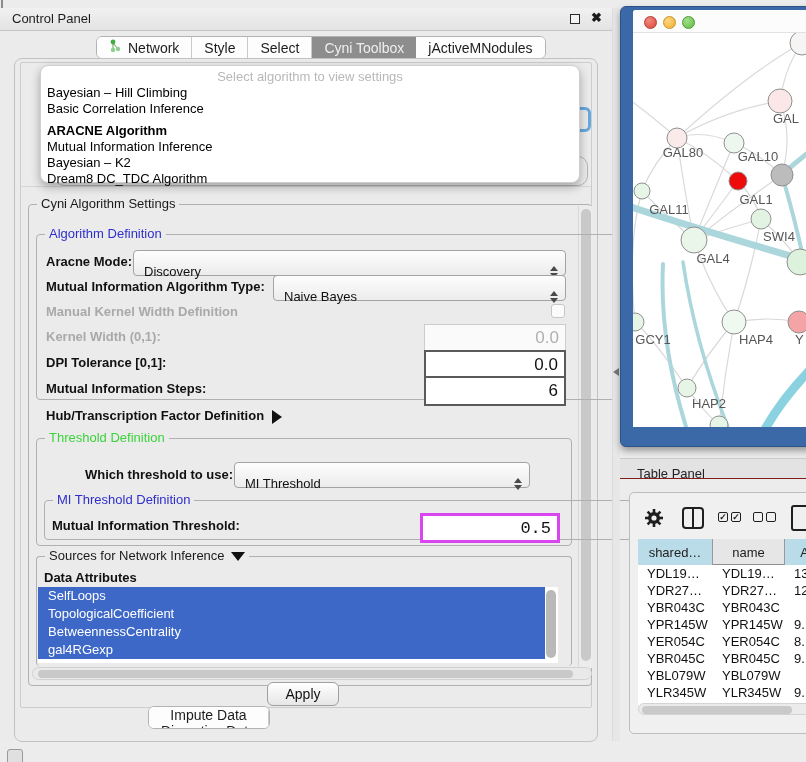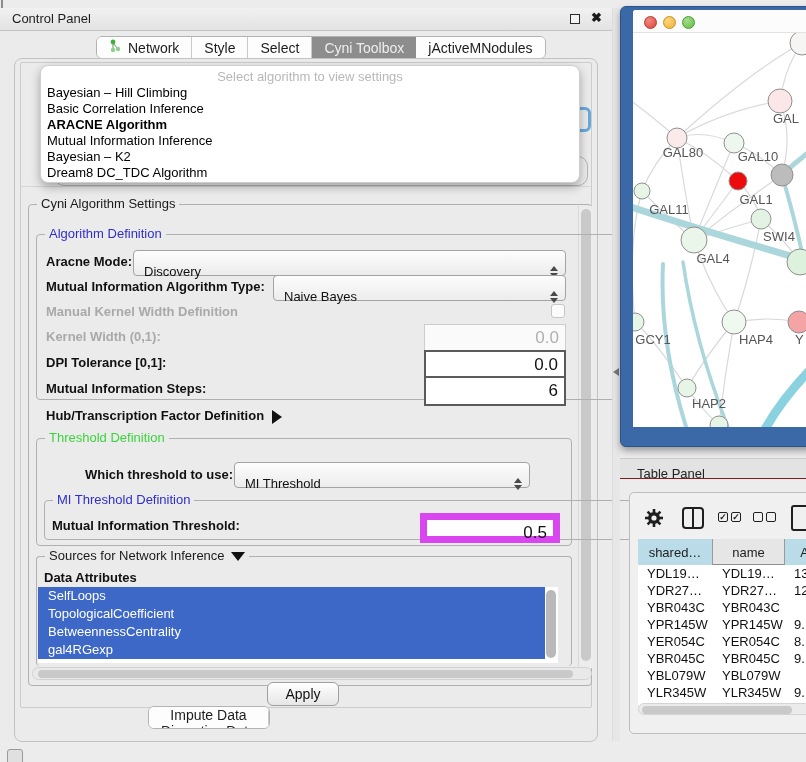--- a/index.html
+++ b/index.html
@@ -39,21 +39,21 @@
   .combo { position:absolute; height:26px; border:1px solid #a3a3a3; border-radius:4px;
            background:linear-gradient(#fdfdfd,#ececec); display:flex; align-items:center;
            justify-content:space-between; padding:17px 7px 0 10px; font-size:13px; color:#111; }
   .spin { display:flex; flex-direction:column; gap:2px; align-items:center; }
   .spin .up { width:0;height:0;border-left:4px solid transparent;border-right:4px solid transparent;border-bottom:5px solid #4a4a4a; }
   .spin .dn { width:0;height:0;border-left:4px solid transparent;border-right:4px solid transparent;border-top:5px solid #4a4a4a; }
 
   .field { position:absolute; height:30px; background:#fff; font-size:17px; color:#111;
            text-align:right; padding:3px 6px 0 12px; }
   .field.strong { border:2px solid #5a5a5a; }
-  .field.soft   { border:7px solid #d946ef; }
+  .field.soft   { border:3px solid #d946ef;font-family:Liberation Mono, monospace; }
   .field.dis { background:#fafafa; border:1px solid #cdcdcd; color:#b0b0b0; }
 
   .checkbox { position:absolute; width:14px; height:14px; background:#fbfbfb; border:1px solid #c6c6c6; border-radius:3px; }
 
   .tri-right { display:inline-block; width:0;height:0;border-top:7px solid transparent;border-bottom:7px solid transparent;border-left:10px solid #111; vertical-align:middle; margin-left:8px; }
   .tri-down  { display:inline-block; width:0;height:0;border-left:7px solid transparent;border-right:7px solid transparent;border-top:9px solid #111; vertical-align:middle; margin-left:6px; }
 
   
   #attr-list { position:absolute; left:38px; top:579px; width:520px; height:76px; background:#fff; overflow:hidden; }
   .attr-item { width:507px; height:18px; line-height:18px; background:#3e68c8; color:#fff; font-size:13px; padding-left:10px; }
@@ -65,21 +65,21 @@
   .sb-track-h { position:absolute; background:#e9e9e9; border:1px solid #d2d2d2; border-radius:7px; }
 
   .btn { position:absolute; border:1px solid #9f9f9f; border-radius:6px; background:linear-gradient(#ffffff,#e6e6e6);
          font-size:14px; color:#111; text-align:center; }
 
   
   #popup { left:40px; top:57px; width:540px; height:118px; background:#fff; border:1px solid #cfcfcf; border-radius:8px;
            box-shadow:0 4px 10px rgba(0,0,0,.3); z-index:50; }
   #popup-header { height:19px; text-align:center; font-size:13px; color:#b8b8b8; padding-top:3px; }
   .popup-item { height:16px; line-height:16px; font-size:13px; color:#000; padding-left:6px; white-space:nowrap; }
-  .popup-item.bold { font-weight:bold; }
+  .popup-item.bold { font-weight:bold;margin-top:6px; }
 
   #focus-frag { left:574px; top:99px; width:17px; height:25px; border:3px solid #66a8de; border-radius:6px; background:#e9e9e9; z-index:5; }
   #combo-frag { left:54px; top:148px; width:534px; height:30px; border:1px solid #b5b5b5; border-radius:10px; background:#ebebeb;
                 font-size:13px; color:#bdbdbd; line-height:28px; padding-left:14px; z-index:4; overflow:hidden; }
 
   
   #splitter { left:612px; top:8px; width:8px; height:733px; background:#e7e7e7; border-left:1px solid #dcdcdc; }
   #split-arrow { left:613px; top:368px; width:0; height:0; border-top:4px solid transparent; border-bottom:4px solid transparent; border-right:6px solid #777; }
 
   

